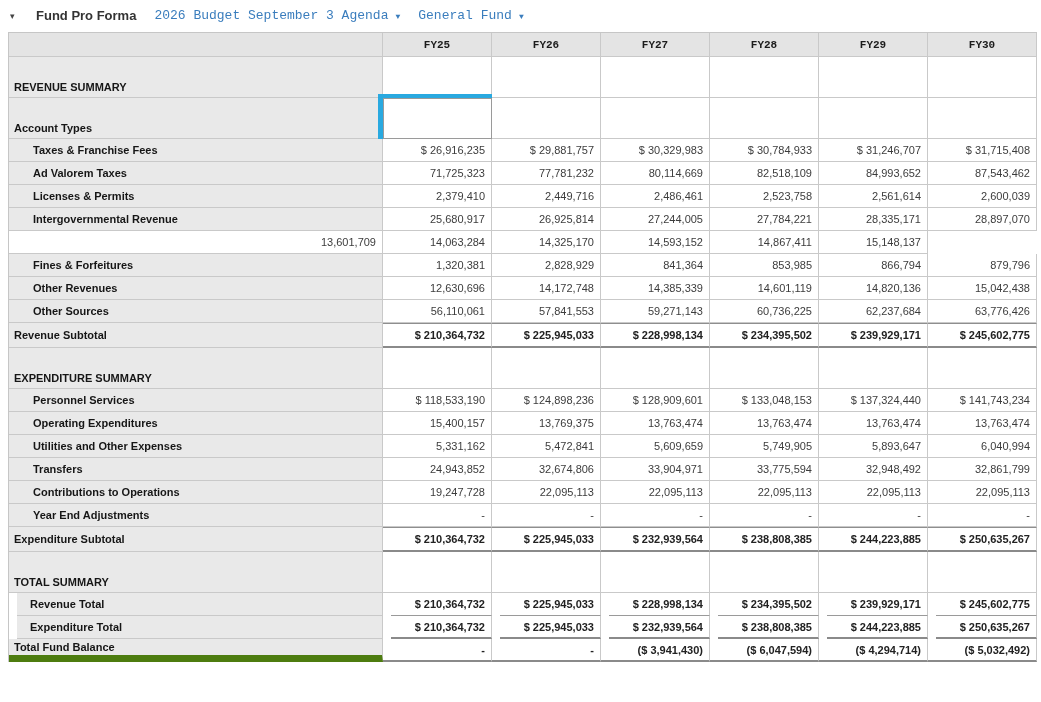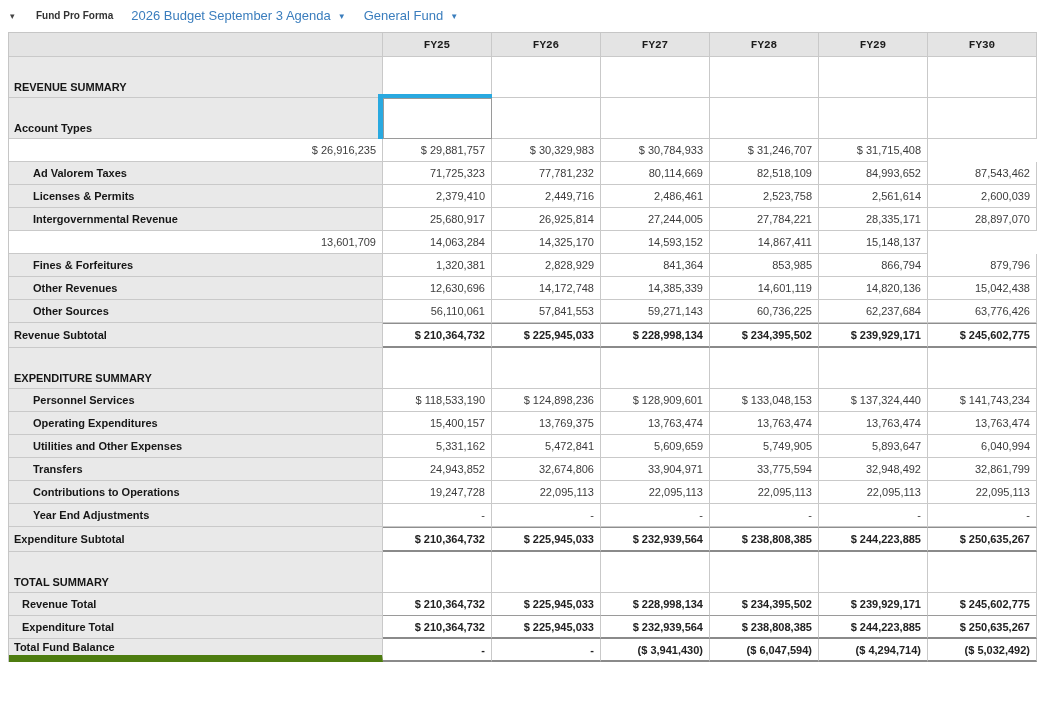--- a/index.html
+++ b/index.html
@@ -1,22 +1,22 @@
 <!DOCTYPE html>
 <html><head>
 <meta charset="utf-8">
 <style>
   * { margin:0; padding:0; box-sizing:border-box; }
   html,body { background:#fff; width:1041px; height:702px; font-family:"Liberation Sans", sans-serif; }
 
   
   .toolbar { display:flex; align-items:center; padding:8px 10px 9px 10px; font-size:13px; }
   .caret-btn { color:#444; font-size:9px; width:14px; cursor:pointer; }
-  .title { font-weight:bold; color:#333; font-size:10px; margin-left:12px; }
-  .dropdown { color:#3a7dbd; cursor:pointer; display:inline-flex; align-items:center; margin-left:18px; }
+  .title { font-weight:bold; color:#333; font-size:13px; margin-left:12px; }
+  .dropdown { color:#3a7dbd; cursor:pointer; display:inline-flex; align-items:center; margin-left:18px;font-family:Liberation Mono, monospace; }
   .dd-caret { font-size:8px; margin-left:7px; padding-top:1px; }
 
   
   .grid { margin-left:8px; width:1029px; border-top:1px solid #c6c6c6; border-left:1px solid #c6c6c6; }
   .row { display:grid; grid-template-columns:374px repeat(6,109px); }
   .cell { border-right:1px solid #c9c9c9; border-bottom:1px solid #c9c9c9; font-size:11px; overflow:hidden; }
 
   .label-cell { background:#e9e9e9; color:#161616; font-weight:bold; display:flex; align-items:center; padding-left:5px; }
   .val-cell { background:#fff; color:#3c3c3c; display:flex; align-items:center; justify-content:flex-end; padding-right:6px; white-space:nowrap; }
 
@@ -25,21 +25,21 @@
 
   .row-section .cell { height:41px; }
   .row-section .label-cell { align-items:flex-end; padding-bottom:4px; }
 
   .row-data .cell { height:23px; }
   .row-data .label-cell { padding-left:24px; }
 
   .row-subtotal .cell { height:25px; }
   .row-subtotal .val-cell { font-weight:bold; color:#222; border-top:1px solid #8e8e8e; border-bottom:2px solid #8a8a8a; }
 
-  .row-total .cell, .row-total-heavy .cell { height:23px; }
+  .row-total .cell, .row-total-heavy .cell { height:23px;margin-left:8px; }
   .row-total .label-cell, .row-total-heavy .label-cell { padding-left:13px; }
   .row-total .val-cell, .row-total-heavy .val-cell { font-weight:bold; color:#222; }
   .row-total .val-cell { border-bottom:1px solid #9a9a9a; }
   .row-total-heavy .val-cell { border-bottom:2px solid #8a8a8a; }
 
   .row-grand .cell { height:23px; }
   .row-grand .label-cell { border-bottom:7px solid #4d7c0f; }
   .row-grand .val-cell { font-weight:bold; color:#222; border-bottom:2px solid #8a8a8a; }
 
   .val-cell.selected { position:relative; z-index:2; border:1px solid #9a9a9a;
@@ -83,20 +83,21 @@
     <div class="row row-section">
       <div class="cell label-cell">Account Types</div>
       <div class="cell val-cell selected"></div>
       <div class="cell val-cell"></div>
       <div class="cell val-cell"></div>
       <div class="cell val-cell"></div>
       <div class="cell val-cell"></div>
       <div class="cell val-cell"></div>
     </div>
     <div class="row row-data">
+      <div class="cell label-cell">Taxes &amp; Franchise Fees</div>
       <div class="cell val-cell">$ 26,916,235</div>
       <div class="cell val-cell">$ 29,881,757</div>
       <div class="cell val-cell">$ 30,329,983</div>
       <div class="cell val-cell">$ 30,784,933</div>
       <div class="cell val-cell">$ 31,246,707</div>
       <div class="cell val-cell">$ 31,715,408</div>
     </div>
     <div class="row row-data">
       <div class="cell label-cell">Ad Valorem Taxes</div>
       <div class="cell val-cell">71,725,323</div>

